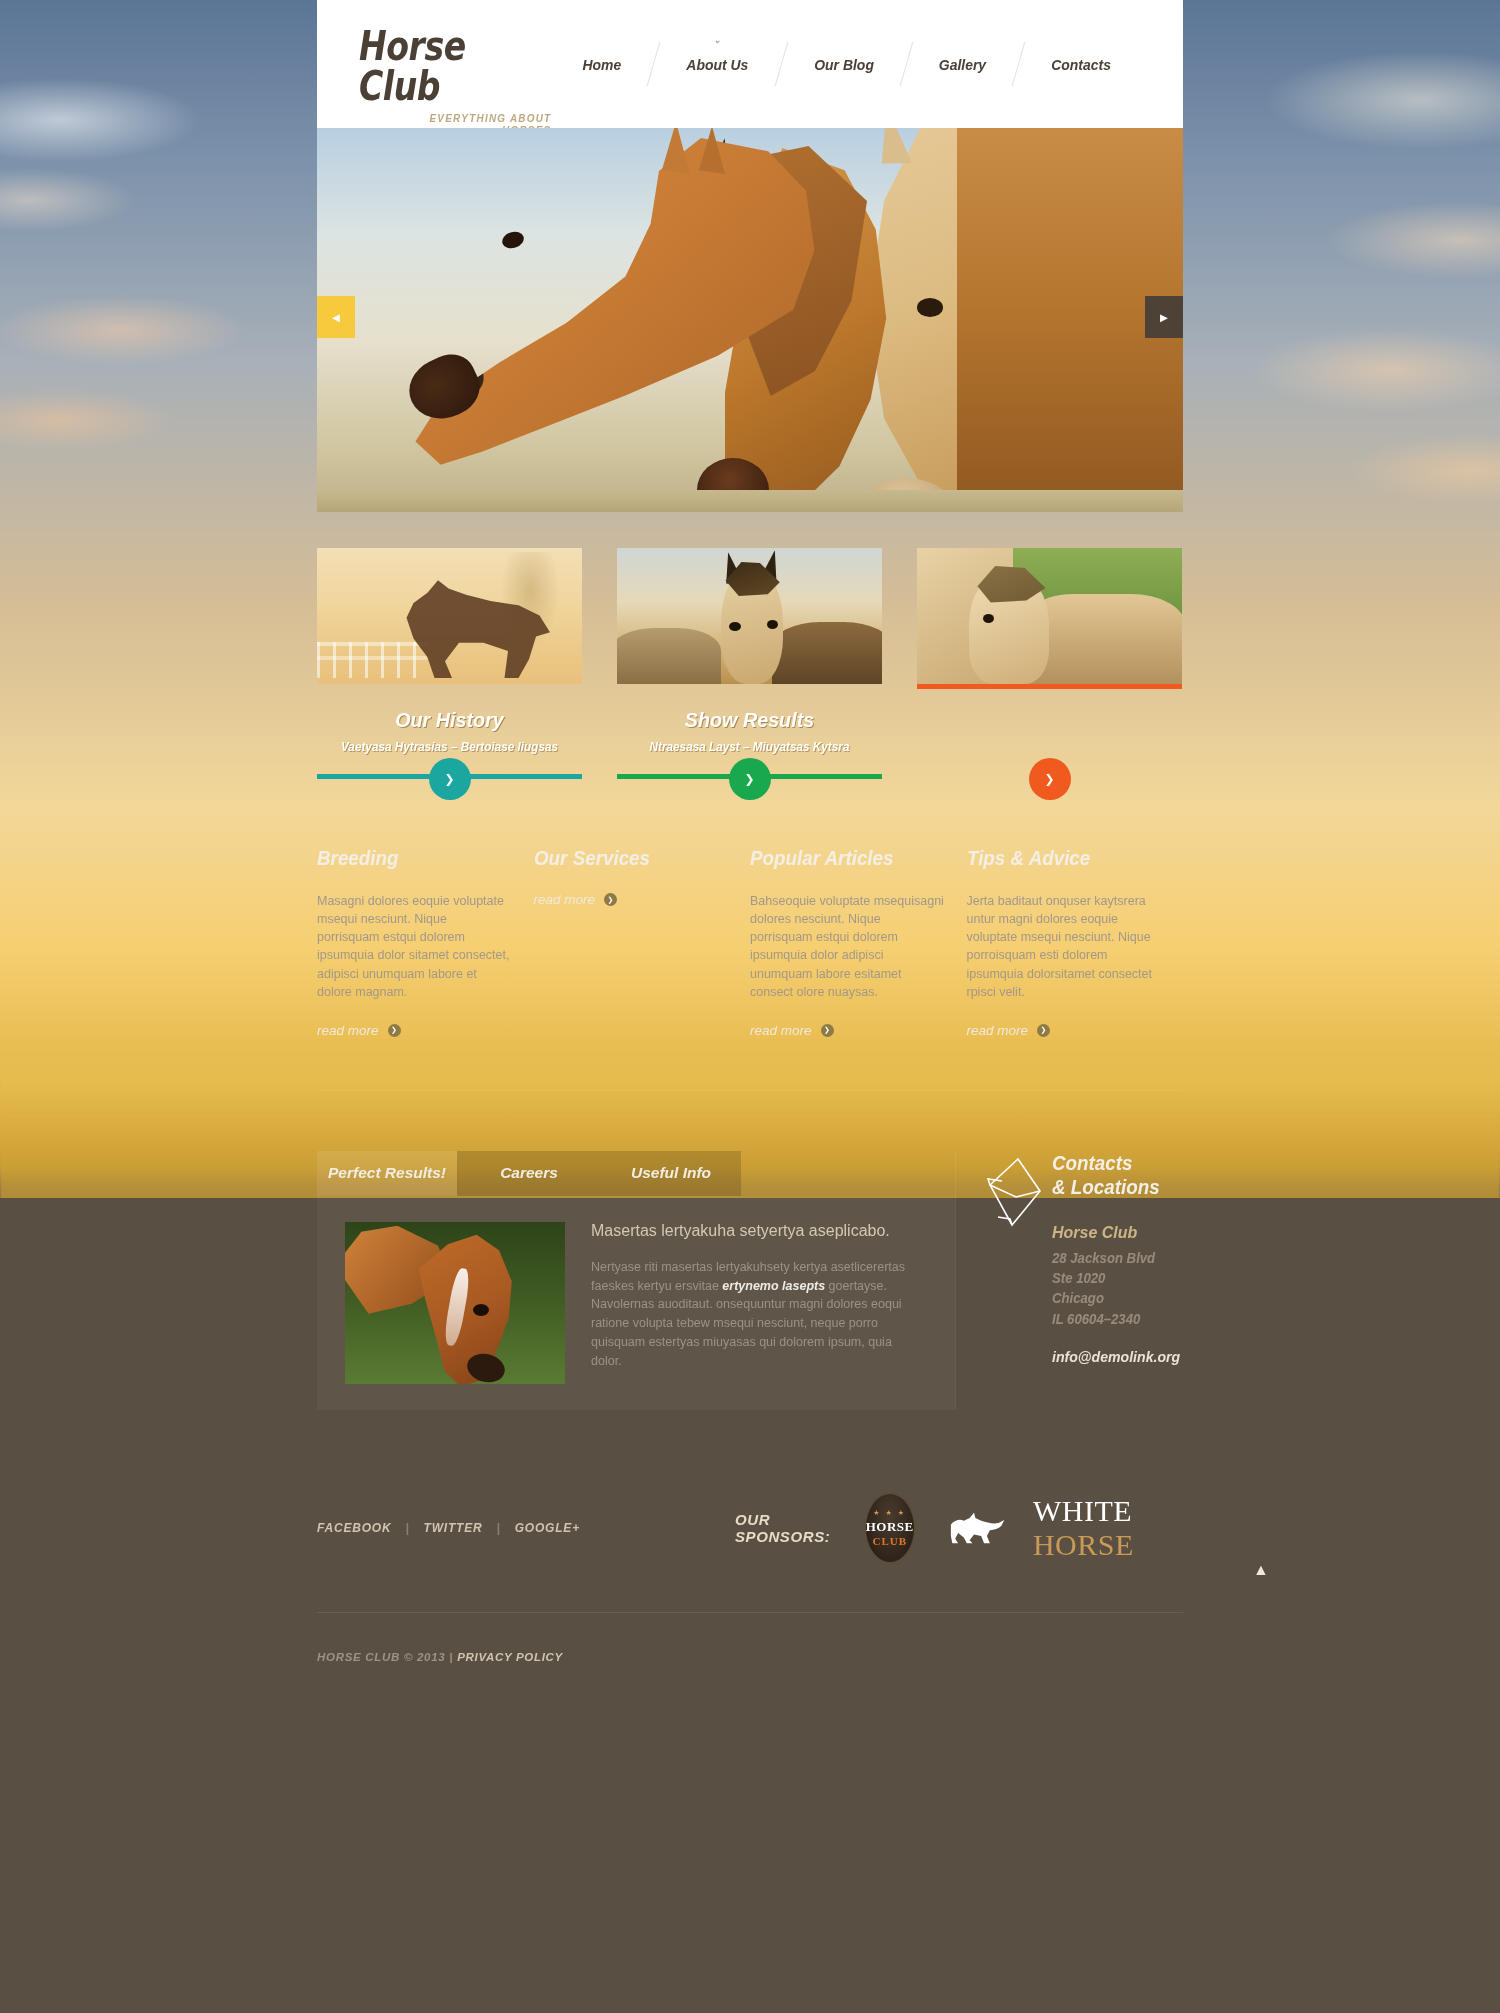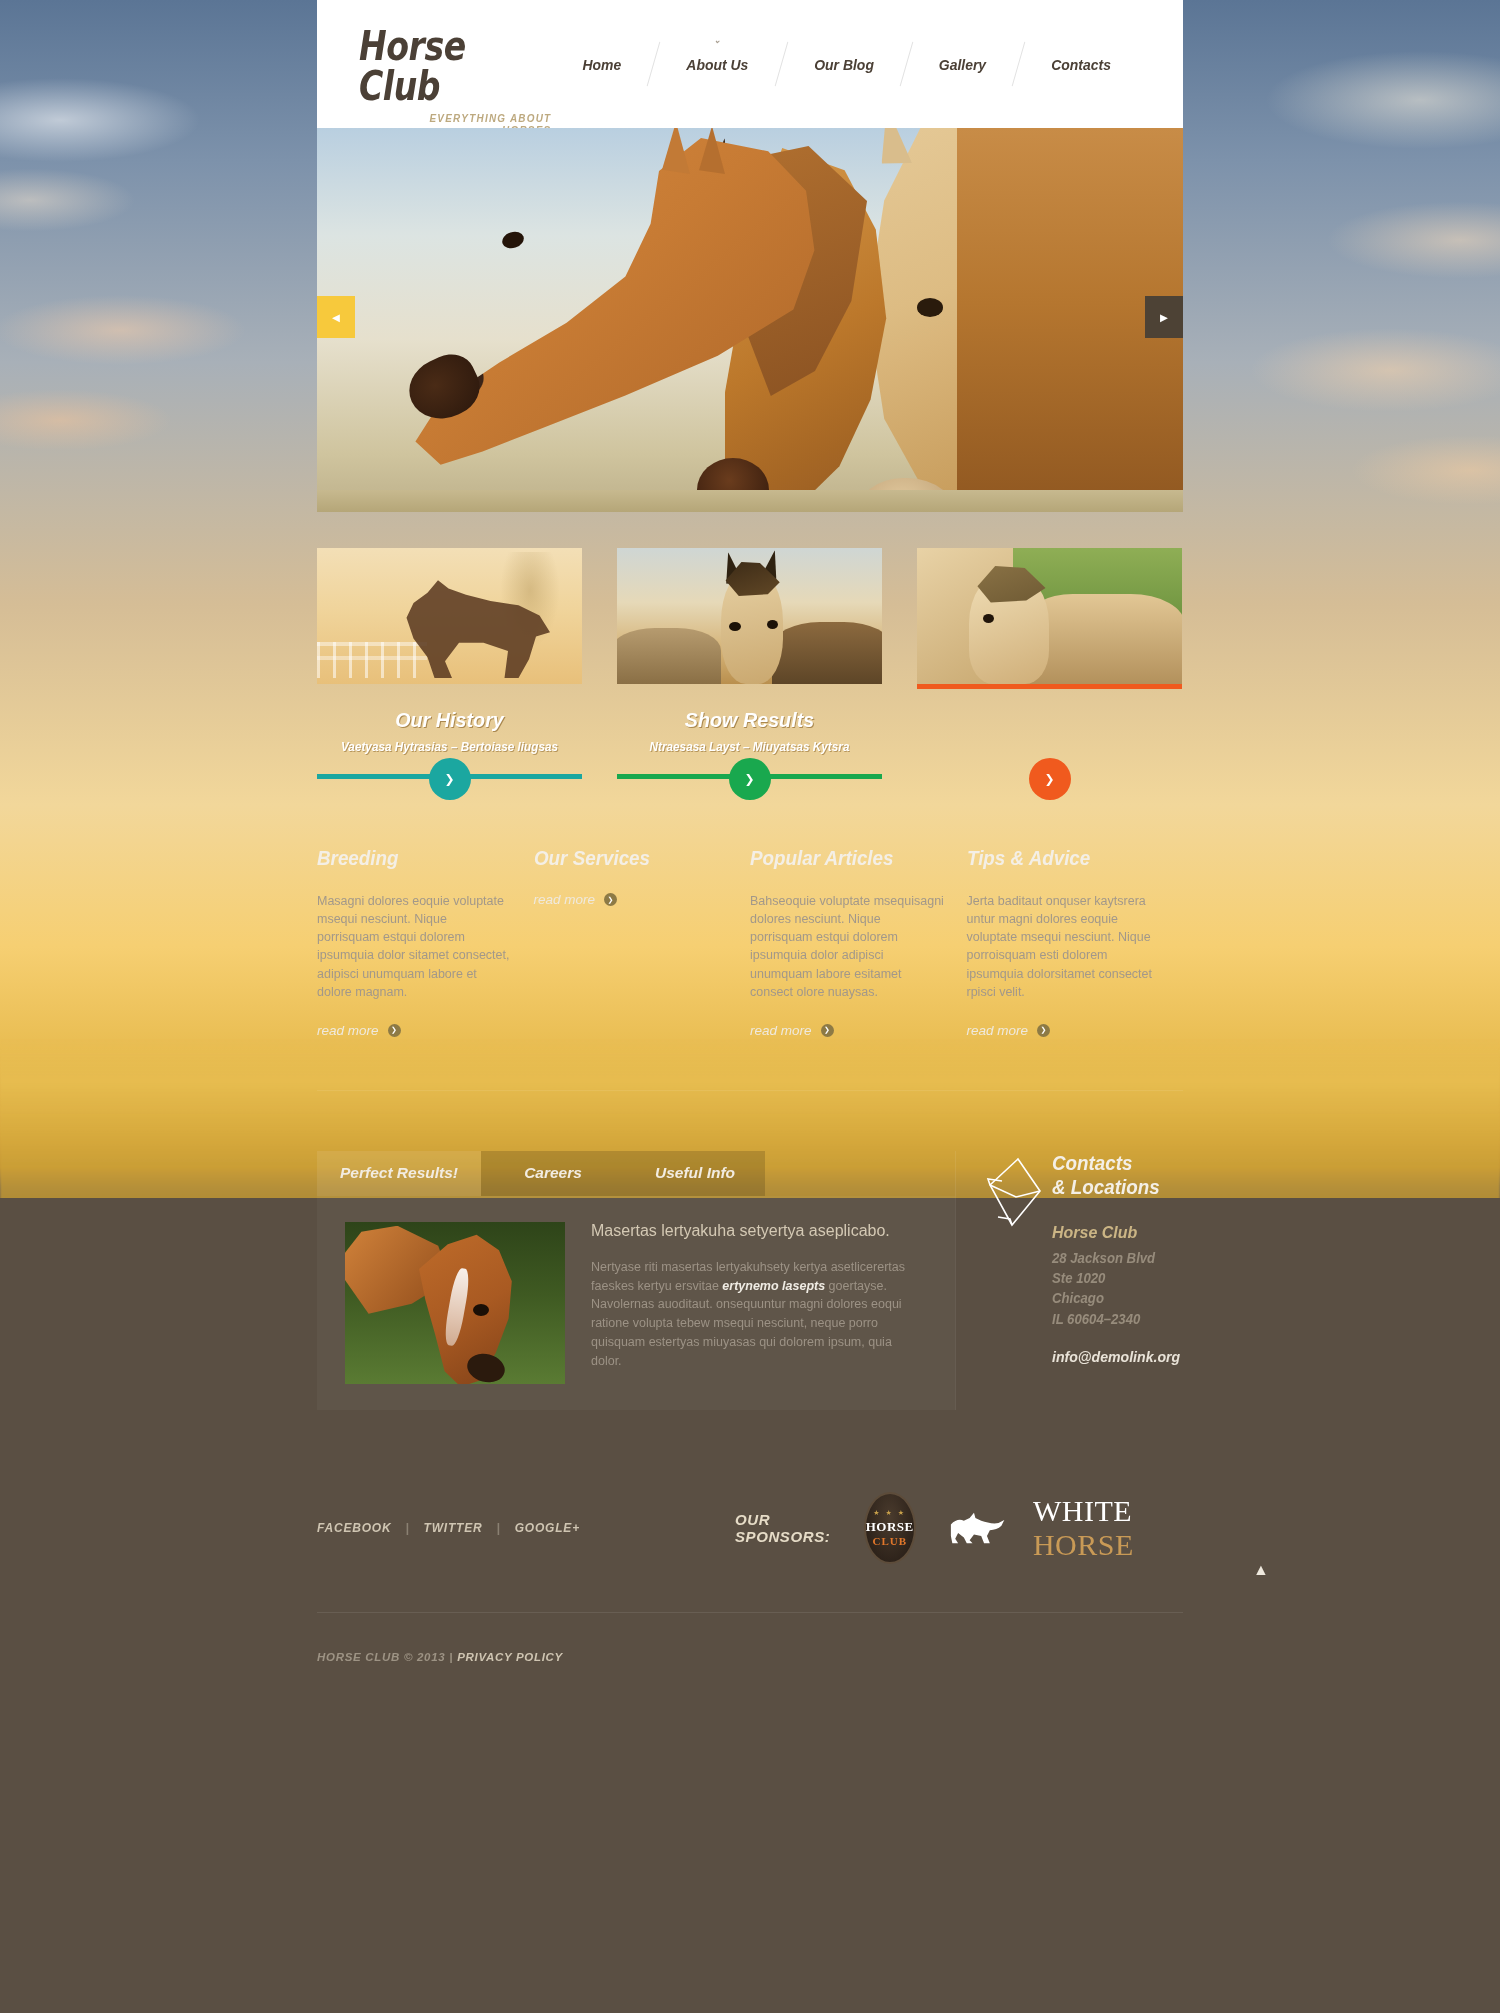--- a/index.html
+++ b/index.html
@@ -347,21 +347,21 @@
   .tabs { display:flex; }
   .tab {
     font-family:"Liberation Sans Narrow","Liberation Sans",sans-serif;
     font-weight:bold; font-style:italic; font-size:15.5px;
     color:#f2ece1;
     padding: 13px 0 14px;
     text-align:center;
     cursor:pointer;
     background: rgba(255,255,255,.035);
   }
-  .tab.t1 { width: 164px; background: rgba(255,255,255,.085); }
+  .tab.t1 { width: 140px; background: rgba(255,255,255,.085); }
   .tab.t2 { width: 144px; background: rgba(0,0,0,.15); }
   .tab.t3 { width: 140px; background: rgba(0,0,0,.15); }
   .tab-panel {
     background: rgba(255,255,255,.035);
     padding: 26px 30px 26px 28px;
     display:flex; gap: 26px;
     width: 638px;
   }
   .tab-photo {
     width: 220px; height: 162px; flex:0 0 auto;

